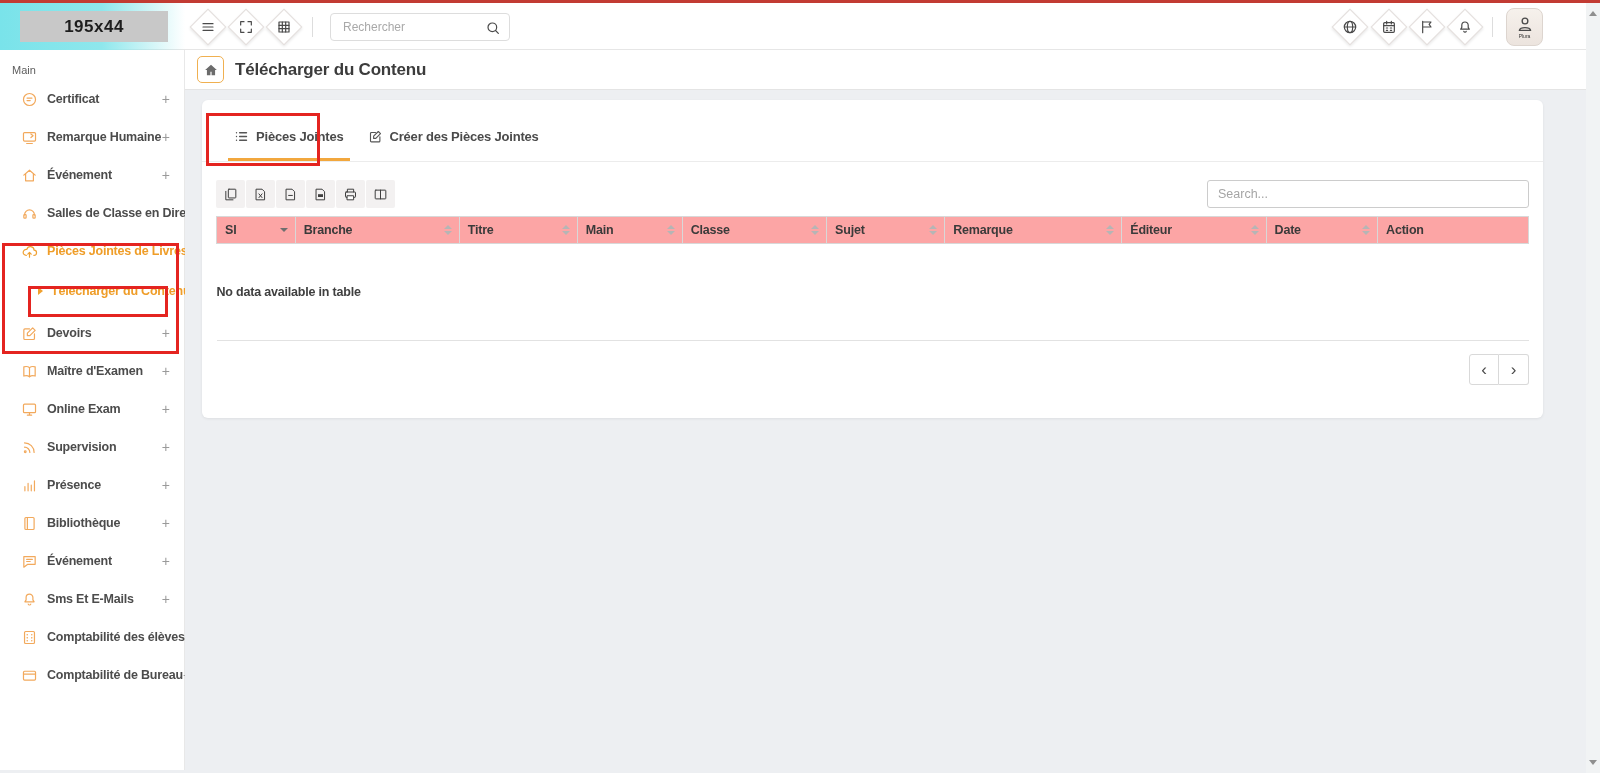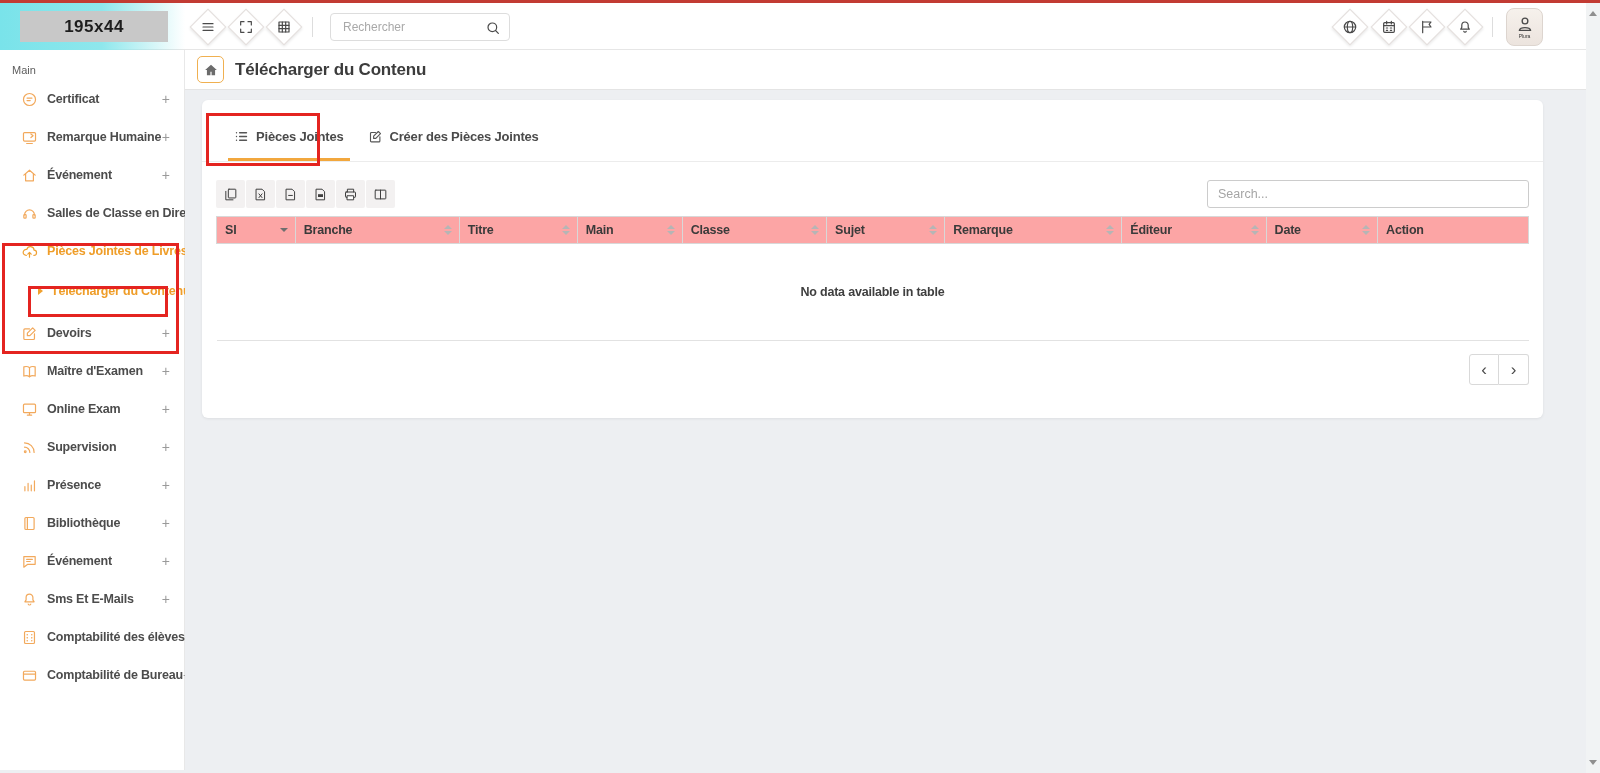--- a/index.html
+++ b/index.html
@@ -74,21 +74,21 @@
   #table-wrap { margin:8px 14px 0 14px; }
   table { width:100%; border-collapse:collapse; table-layout:fixed; }
   th { background:#fca5a5; border:1px solid #d8d8d8; height:27px; text-align:left; padding:0 8px;
        font-size:12.5px; font-weight:bold; color:#3a3a3a; position:relative; cursor:pointer; letter-spacing:-.2px;}
   .c0{width:6%}.c1{width:12.5%}.c2{width:9%}.c3{width:8%}.c4{width:11%}.c5{width:9%}.c6{width:13.5%}.c7{width:11%}.c8{width:8.5%}.c9{width:11.5%}
   .sort { position:absolute; right:7px; top:50%; transform:translateY(-50%); display:flex; flex-direction:column; gap:2px; }
   .sort i { display:block; width:0; height:0; border-left:4px solid transparent; border-right:4px solid transparent; }
   .sort .up { border-bottom:4px solid #b5b5b5; }
   .sort .down { border-top:4px solid #b5b5b5; }
   .sort.desc .down { border-top-color:#6f6f6f; }
-  td.empty { height:97px; text-align:center; font-size:12.5px; color:#3f3f3f; border-bottom:1px solid #e2e2e2; font-weight:bold; letter-spacing:-.2px;}
+  td.empty { height:97px; font-size:12.5px; color:#3f3f3f; border-bottom:1px solid #e2e2e2; font-weight:bold; letter-spacing:-.2px;}
 
   #pager { position:absolute; right:14px; top:254px; display:flex; }
   .pg-btn { width:30px; height:31px; background:#fff; border:1px solid #d9d9d9; color:#4a4a4a; font-size:17px;
             display:flex; align-items:center; justify-content:center; cursor:pointer; }
   .pg-btn:first-child { border-radius:3px 0 0 3px; }
   .pg-btn:last-child { border-radius:0 3px 3px 0; border-left:none; }
 
   
   .annot { position:absolute; border:3px solid #e42420; pointer-events:none; z-index:50; }
   #annot-tab { left:206px; top:113px; width:114px; height:53px; }

